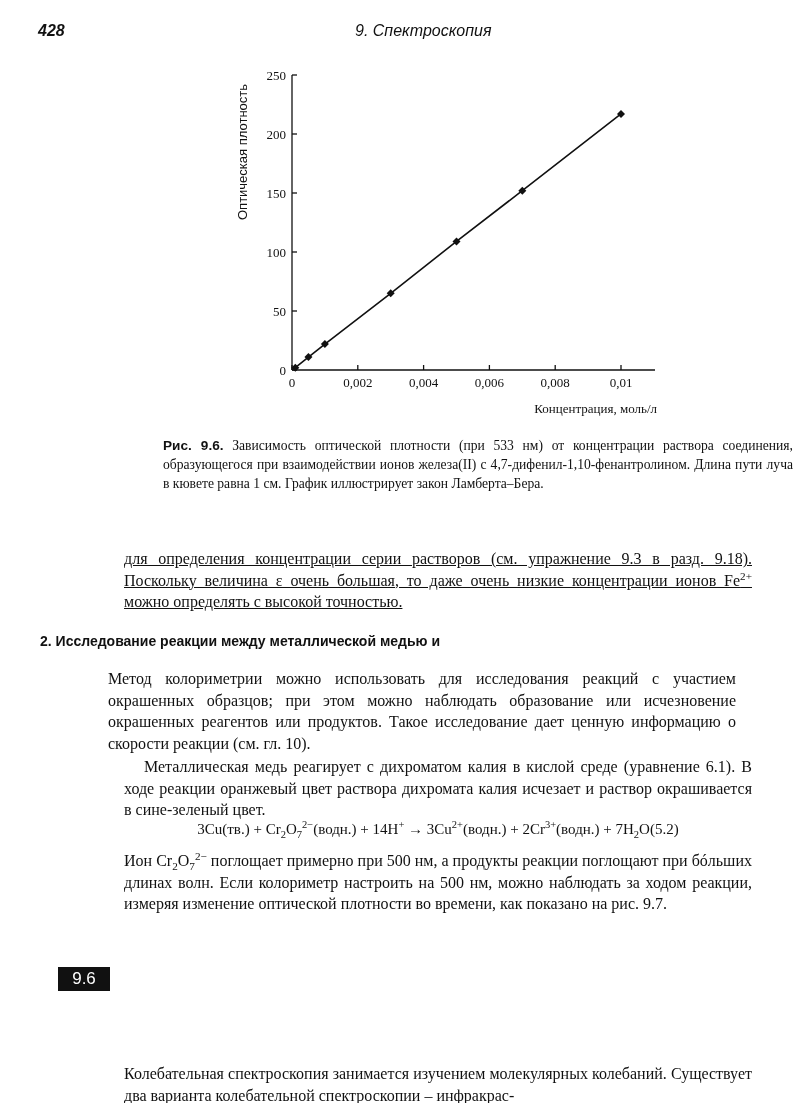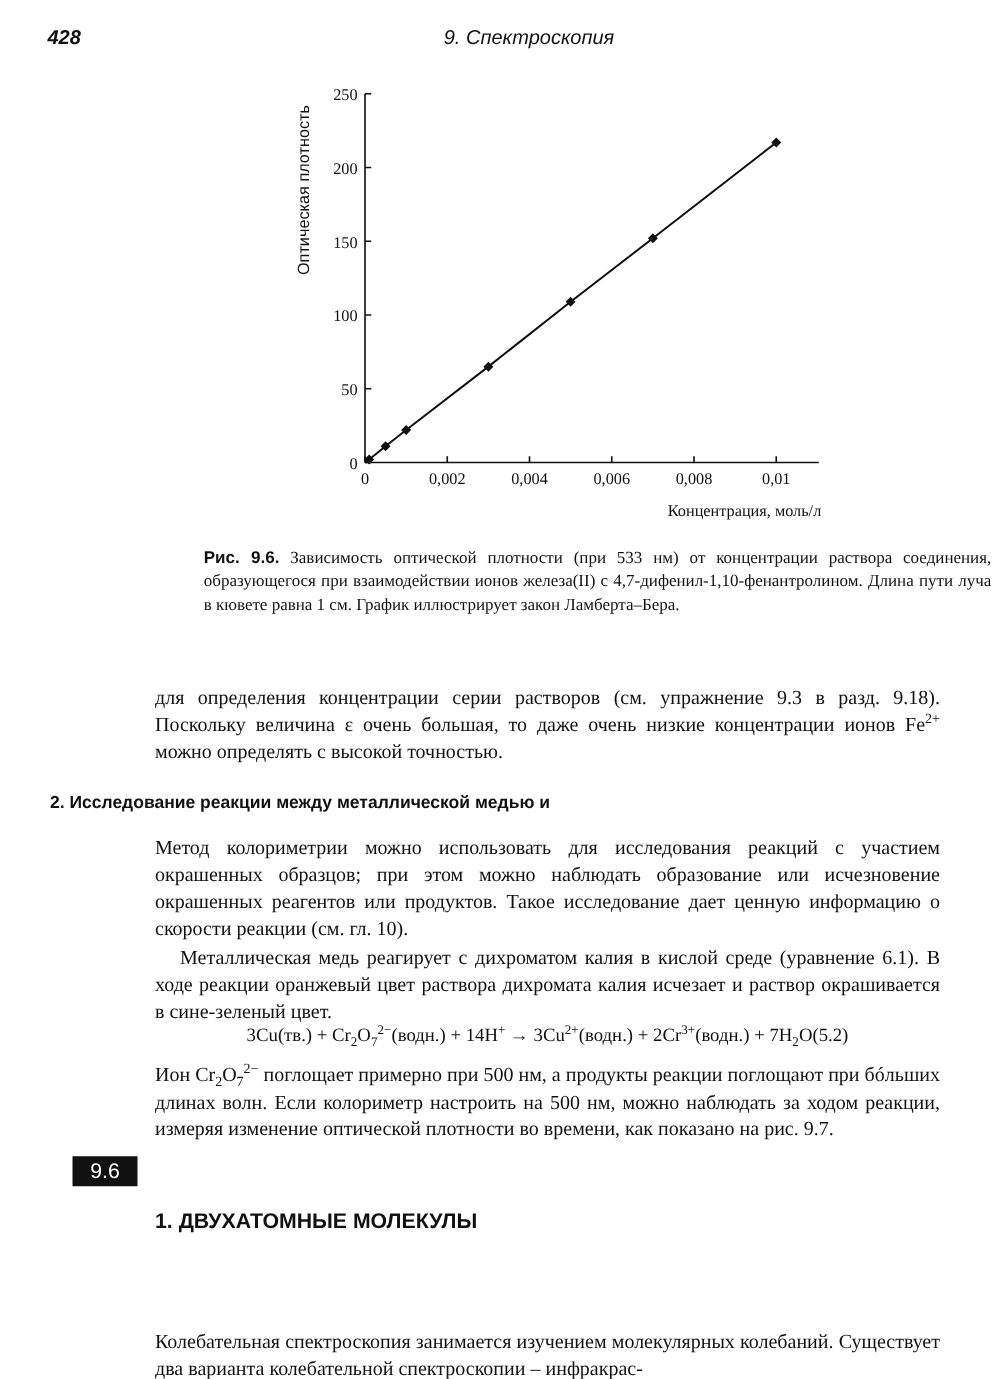--- a/index.html
+++ b/index.html
@@ -6,27 +6,27 @@
   body { width:794px; height:1103px; position:relative; overflow:hidden; color:#111;
          font-family:"Liberation Serif", serif; }
   .abs { position:absolute; }
   .runhead { top:22px; font-family:"Liberation Sans", sans-serif; font-size:16px;font-style:italic; }
   .pagenum { left:38px; font-weight:bold; }
   .chaptitle { left:355px; }
   #chart { position:absolute; left:230px; top:60px; width:440px; height:370px; }
   .caption { left:123px; top:436px; width:630px; font-size:13.6px; line-height:19px; text-align:justify;margin-left:40px; }
   .caption b { font-family:"Liberation Sans", sans-serif; font-weight:bold; }
   .para { font-size:16px; line-height:21.5px; text-align:justify; }
-  .p1 { left:124px; top:548px; width:628px; }
+  .p1 { left:124px; top:548px; width:628px;text-decoration:underline; }
   .subhead { left:40px; top:630px; font-family:"Liberation Sans", sans-serif; font-weight:bold; font-size:14px; line-height:22px; }
-  .p2 { left:124px; top:668px; width:628px; text-indent:0; }
+  .p2 { left:108px; top:668px; width:628px; text-indent:0; }
   .p3 { left:124px; top:756px; width:628px; text-indent:20px; }
   .eq { left:124px; top:821px; width:628px; font-size:15px; display:flex; justify-content:center; }
   .p4 { left:124px; top:850px; width:628px; }
-  .secbox { left:58px; top:925px; width:52px; height:24px; background:#111; color:#fff; font-family:"Liberation Sans", sans-serif; font-size:17px; line-height:24px; text-align:center; }
+  .secbox { left:58px; top:967px; width:52px; height:24px; background:#111; color:#fff; font-family:"Liberation Sans", sans-serif; font-size:17px; line-height:24px; text-align:center; }
   .sectitle { left:124px; top:966px; font-family:"Liberation Sans", sans-serif; font-weight:bold; font-size:17px; line-height:22px; }
   .p5 { left:124px; top:1020px; width:628px;margin-top:43px; }
   sub, sup { font-size:70%; line-height:0; }
 </style>
 </head>
 <body>
 
 <div class="abs runhead pagenum">428</div>
 <div class="abs runhead chaptitle">9. Спектроскопия</div>
 
@@ -91,16 +91,15 @@
 
 <div class="abs eq">
   <span>3Cu(тв.) + Cr<sub>2</sub>O<sub>7</sub><sup>2−</sup>(водн.) + 14H<sup>+</sup> → 3Cu<sup>2+</sup>(водн.) + 2Cr<sup>3+</sup>(водн.) + 7H<sub>2</sub>O</span>
   <span>(5.2)</span>
 </div>
 
 <div class="abs para p4"><span>Ион Cr</span><sub>2</sub>O<sub>7</sub><sup>2−</sup><span> поглощает примерно при 500 нм, а продукты реакции поглощают при бóльших длинах волн. Если колориметр настроить на 500 нм, можно наблюдать за ходом реакции, измеряя изменение оптической плотности во времени, как показано на рис. 9.7.</span></div>
 
 <div class="abs secbox">9.6</div>
 <div class="abs sectitle">
-  <div>1. ДВУХАТОМНЫЕ МОЛЕКУЛЫ</div>
 </div>
 
 <div class="abs para p5">Колебательная спектроскопия занимается изучением молекулярных колебаний. Существует два варианта колебательной спектроскопии – инфракрас-</div>
 
 </body></html>

